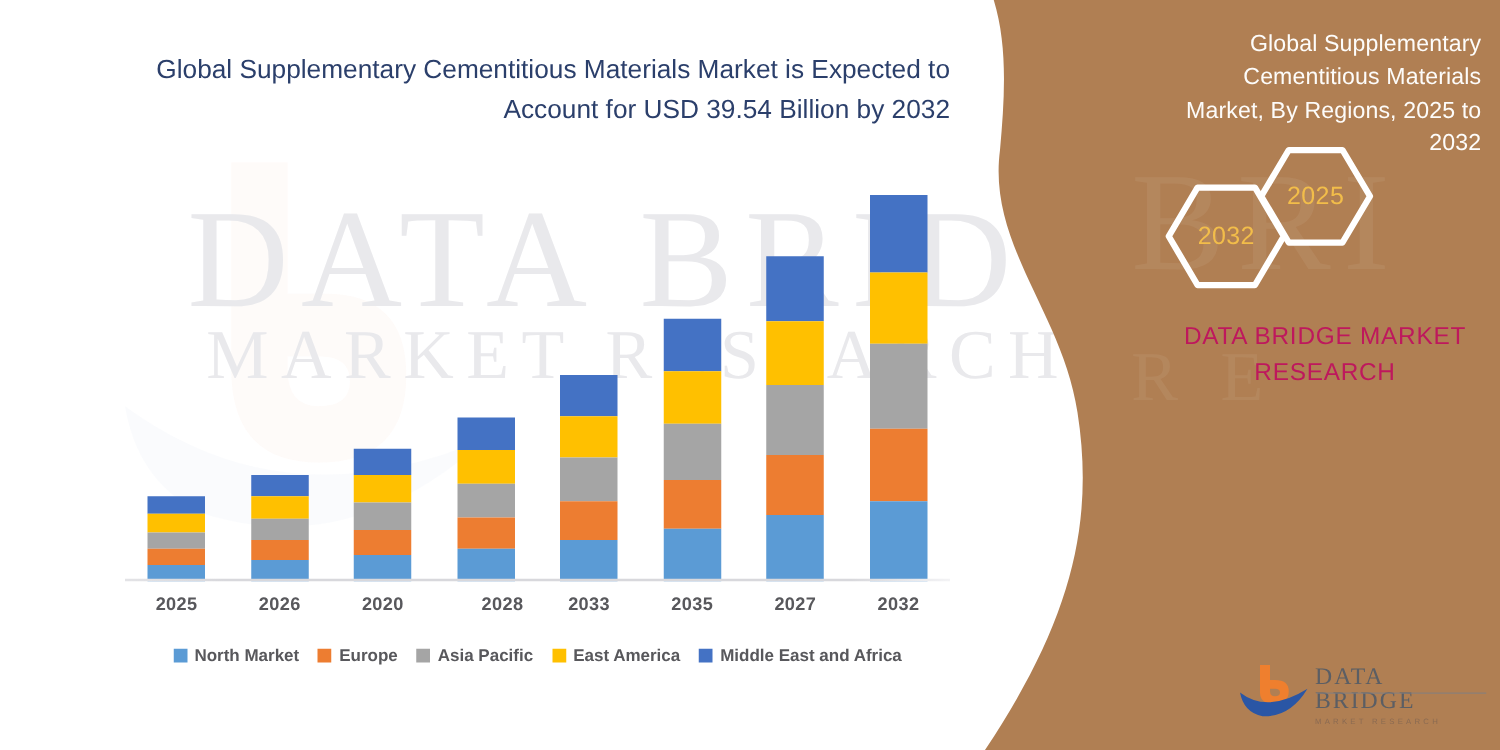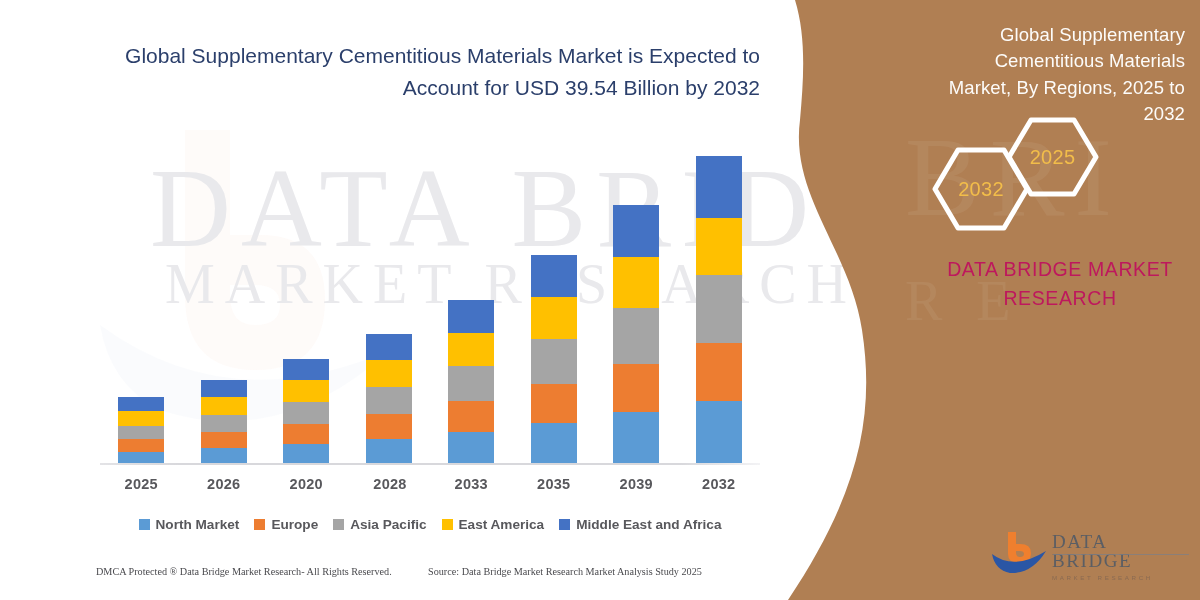--- a/index.html
+++ b/index.html
@@ -200,24 +200,24 @@
         <div class="seg" style="height: 68px; background: rgb(165, 165, 165);"></div>
         <div class="seg" style="height: 58px; background: rgb(237, 125, 49);"></div>
         <div class="seg" style="height: 64px; background: rgb(91, 155, 213);"></div>
       </div>
     </div>
   <div class="axis-line"></div>
   <div class="xlabels" id="xlabels">
       <div class="xlab" style="left: -3.75px;">2025</div>
       <div class="xlab" style="left: 78.75px;">2026</div>
       <div class="xlab" style="left: 161.25px;">2020</div>
-      <div class="xlab" style="left: 245px;">2028</div>
+      <div class="xlab" style="left: 257px;">2028</div>
       <div class="xlab" style="left: 326.25px;">2033</div>
       <div class="xlab" style="left: 408.75px;">2035</div>
-      <div class="xlab" style="left: 491.25px;">2039</div>
+      <div class="xlab" style="left: 491.25px;">2027</div>
       <div class="xlab" style="left: 573.75px;">2032</div>
     </div>
   <div class="legend" id="legend">
       <div class="lg">
         <span class="sw" style="background: rgb(91, 155, 213);"></span>
         <span class="tx">North Market</span>
       </div>
       <div class="lg">
         <span class="sw" style="background: rgb(237, 125, 49);"></span>
         <span class="tx">Europe</span>
@@ -229,17 +229,13 @@
       <div class="lg">
         <span class="sw" style="background: rgb(255, 192, 0);"></span>
         <span class="tx">East America</span>
       </div>
       <div class="lg">
         <span class="sw" style="background: rgb(68, 114, 196);"></span>
         <span class="tx">Middle East and Africa</span>
       </div>
     </div>
 
-  <div class="footer">
-    <div class="foot-l">DMCA Protected ® Data Bridge Market Research- All Rights Reserved.</div>
-    <div class="foot-r">Source: Data Bridge Market Research  Market Analysis Study 2025</div>
-  </div>
 </div>
 
 </body></html>

